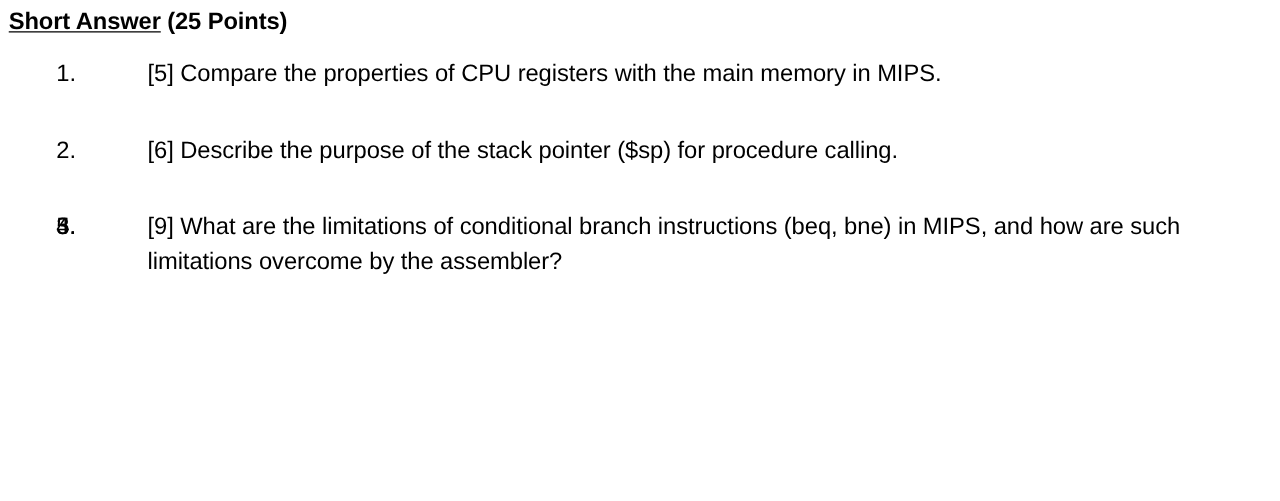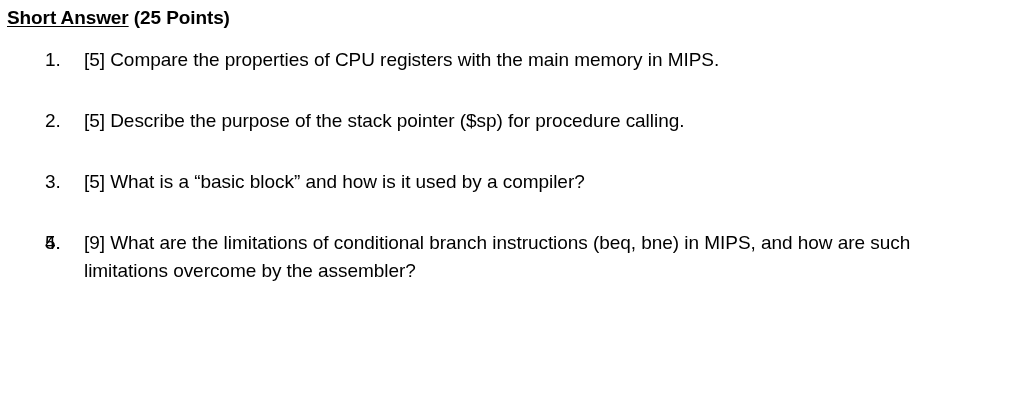--- a/index.html
+++ b/index.html
@@ -68,46 +68,46 @@
     left: 45px;
     top: 0;
     width: 34px;
     text-align: left;
     font-size: 19px;
     line-height: 28px;
   }
 
   .question-text {
     display: block;
+    margin-left: 34px;
   }
 </style>
 </head>
 <body>
 
 <div class="page">
 
   <div class="section-heading">
     <span class="underlined">Short Answer</span><span class="points"> (25 Points)</span>
   </div>
 
   <ol class="question-list" style="list-style:none;margin:0;padding:0;">
 
     <li class="question-item">
       <span class="question-number">1.</span>
       <span class="question-text">[5] Compare the properties of CPU registers with the main memory in MIPS.</span>
     </li>
 
     <li class="question-item">
       <span class="question-number">2.</span>
-      <span class="question-text">[5] Describe the purpose of the stack pointer ($sp) for procedure calling.</span>
+      <span class="question-text">[6] Describe the purpose of the stack pointer ($sp) for procedure calling.</span>
     </li>
 
     <li class="question-item">
       <span class="question-number">3.</span>
-      <span class="question-text">[5] What is a “basic block” and how is it used by a compiler?</span>
     </li>
 
     <li class="question-item">
       <span class="question-number">4.</span>
     </li>
 
     <li class="question-item">
       <span class="question-number">5.</span>
       <span class="question-text">[9] What are the limitations of conditional branch instructions (beq, bne) in MIPS, and how are such limitations overcome by the assembler?</span>
     </li>

